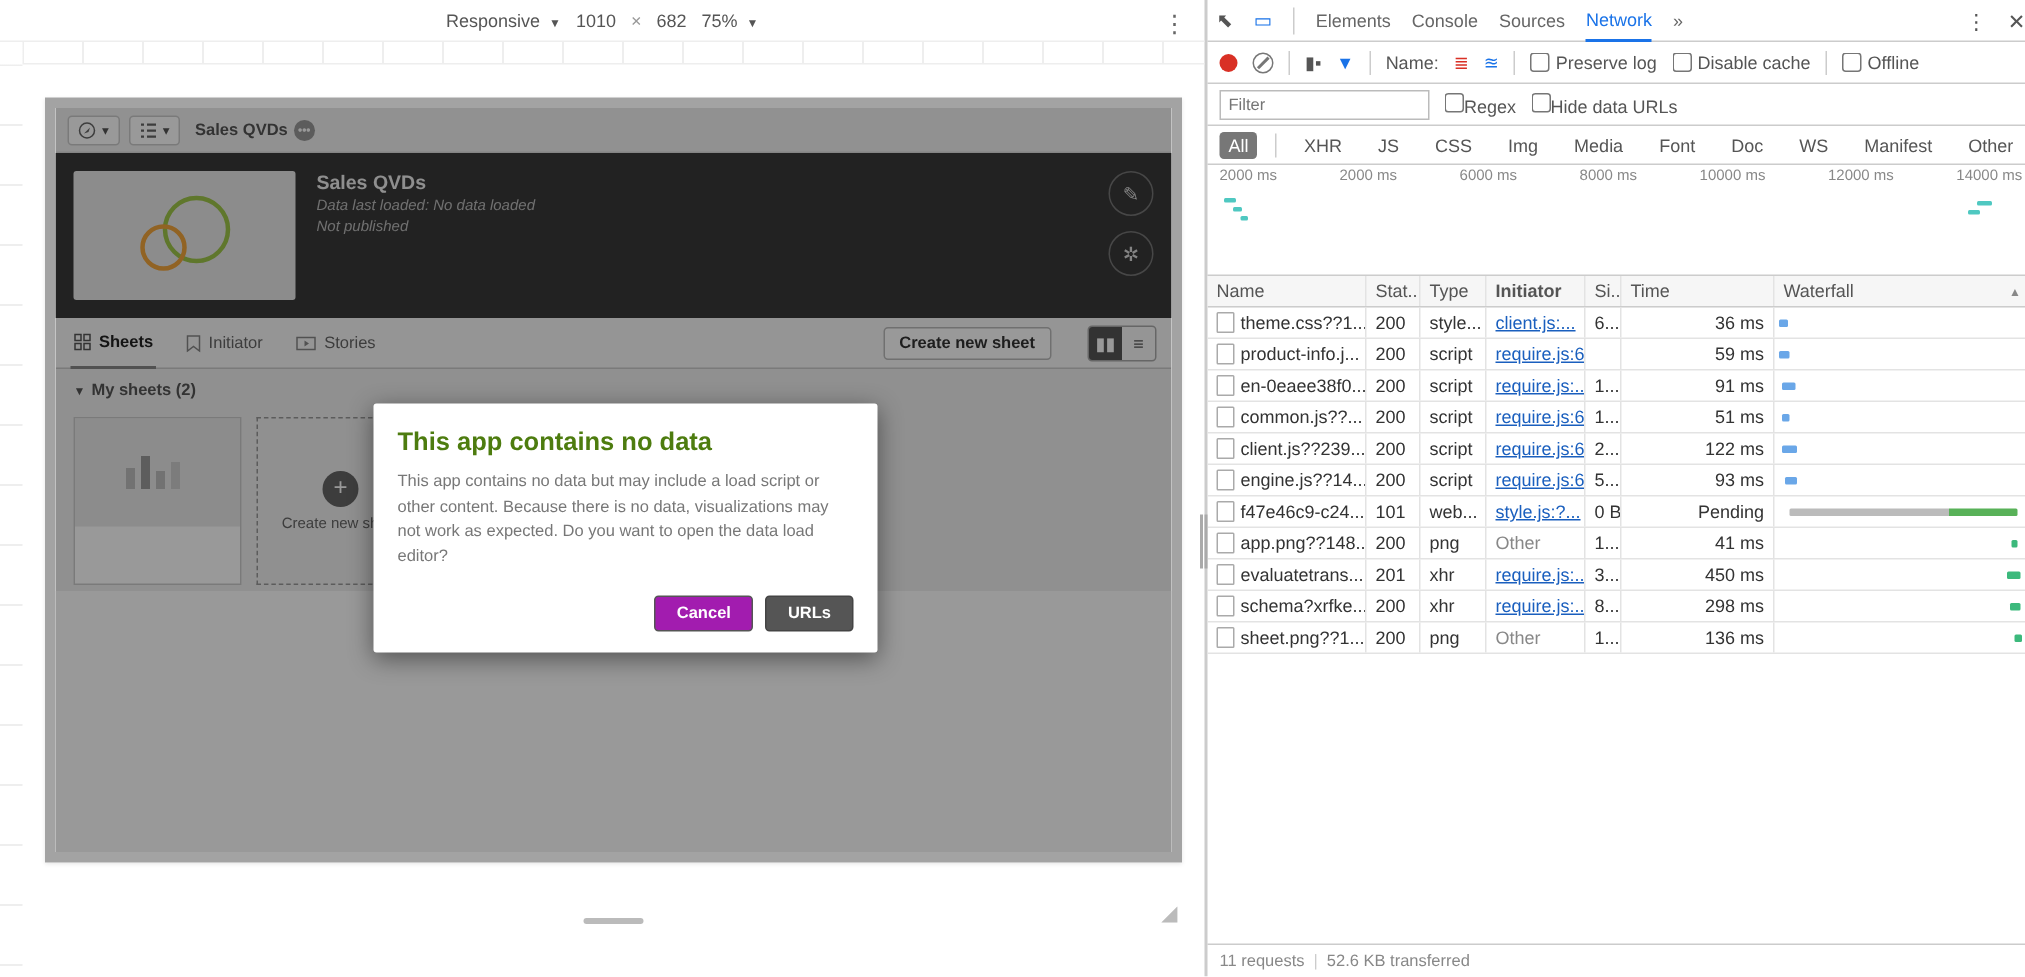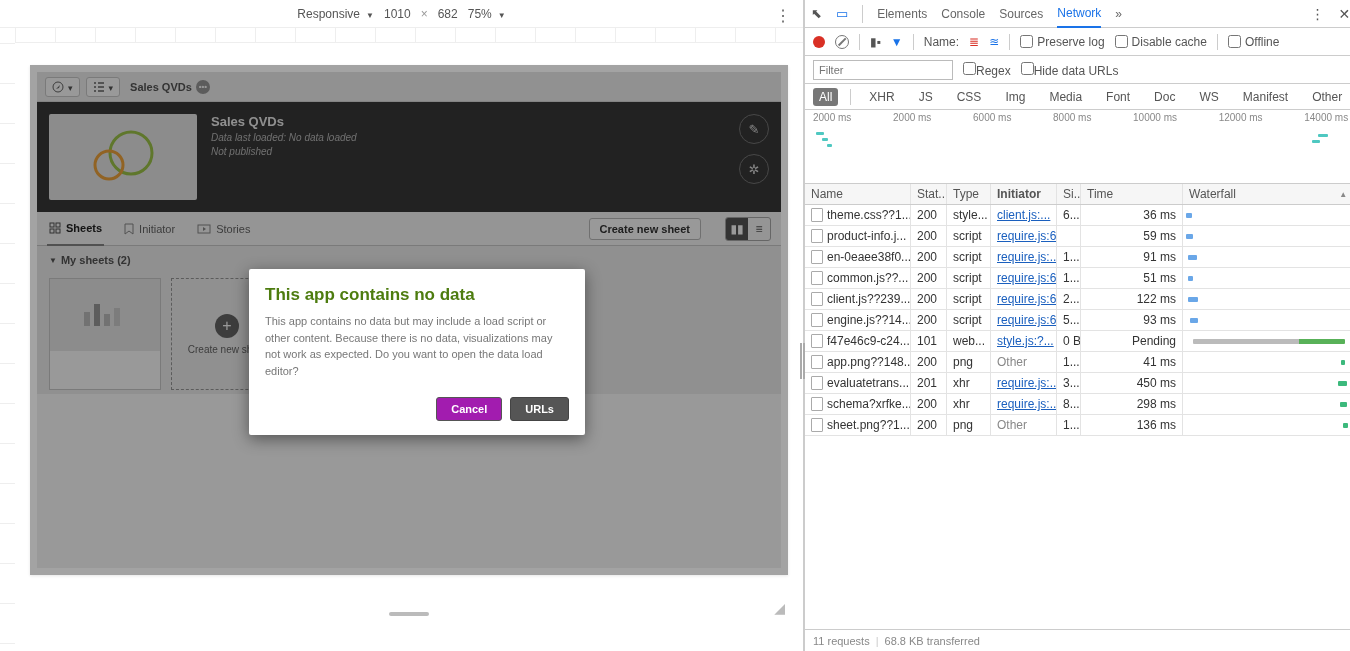--- a/index.html
+++ b/index.html
@@ -505,16 +505,16 @@
             <div class="c-wf">
               <span class="wf-bar green" style="left:93%;width:3%"></span>
             </div>
           </div>
         </div>
     </div>
 
     <div class="status-bar">
       <span>11 requests</span>
       <span class="sep">|</span>
-      <span>68.8 KB transferred</span>
+      <span>52.6 KB transferred</span>
     </div>
   </div>
 </div>
 
 </body></html>

